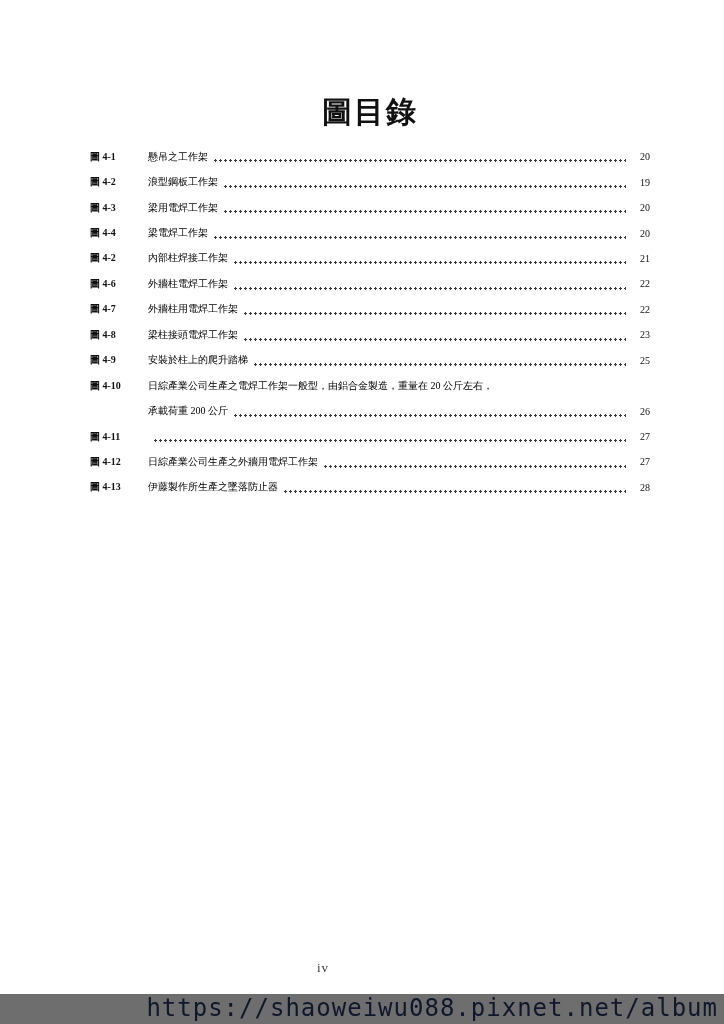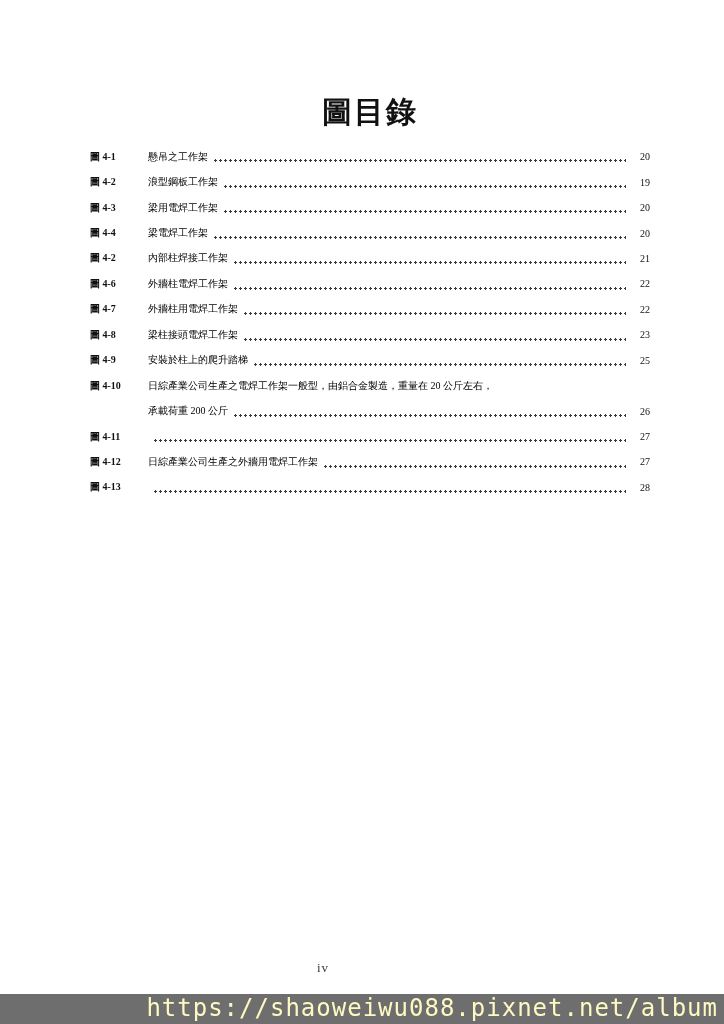--- a/index.html
+++ b/index.html
@@ -189,25 +189,26 @@
 
     <div class="row">
       <span class="label">圖 4-12</span>
       <span class="etitle">日綜產業公司生產之外牆用電焊工作架</span>
       <span class="leader"></span>
       <span class="pagenum">27</span>
     </div>
 
     <div class="row">
       <span class="label">圖 4-13</span>
+      <span class="etitle">伊藤製作所生產之墜落防止器</span>
       <span class="leader"></span>
       <span class="pagenum">28</span>
     </div>
 
   </div>
 
   <div class="folio">iv</div>
 
-  <div class="watermark-bar" style="background: rgb(110, 110, 110); color: #fef9c3;">
+  <div class="watermark-bar" style="background: rgb(110, 110, 110); color: #0f172a;">
     <span>https://shaoweiwu088.pixnet.net/album</span>
   </div>
 
 </div>
 
 </body></html>

